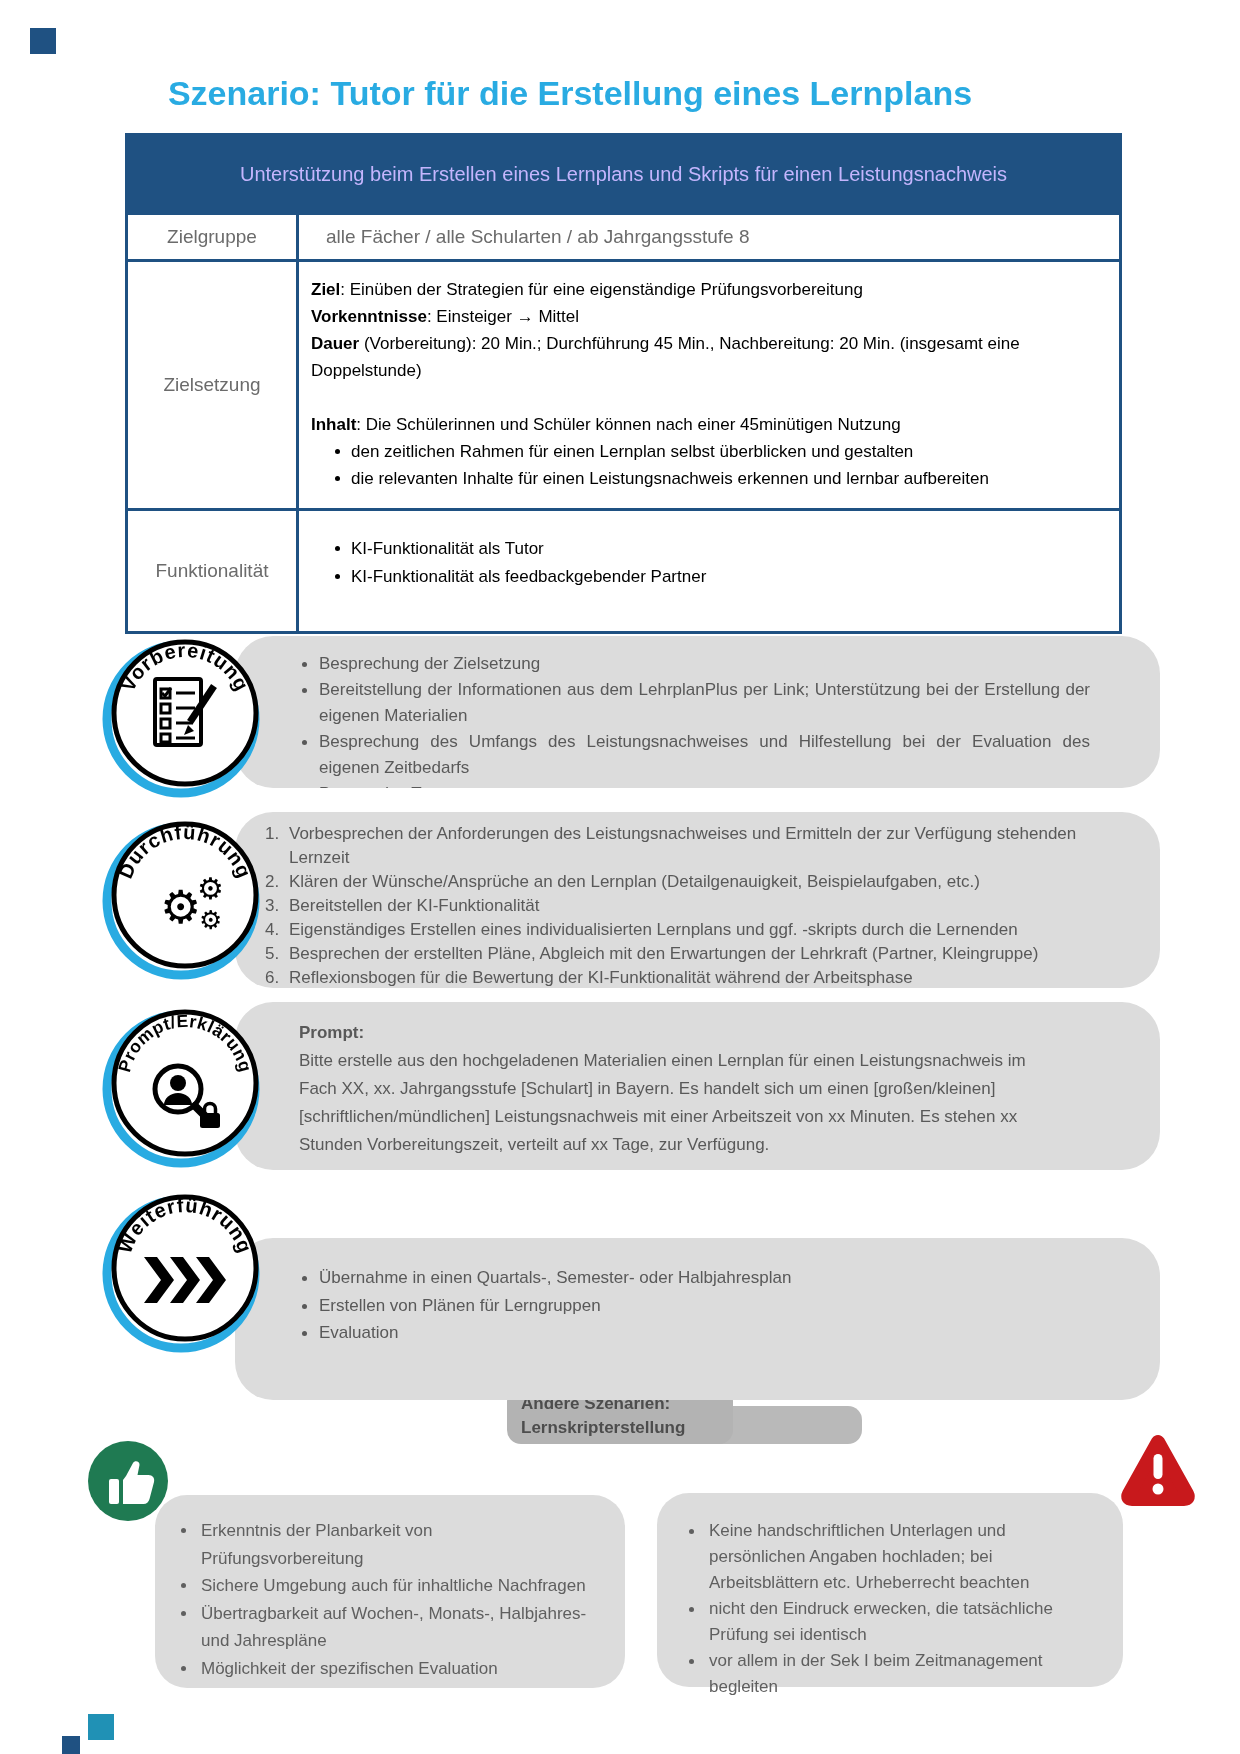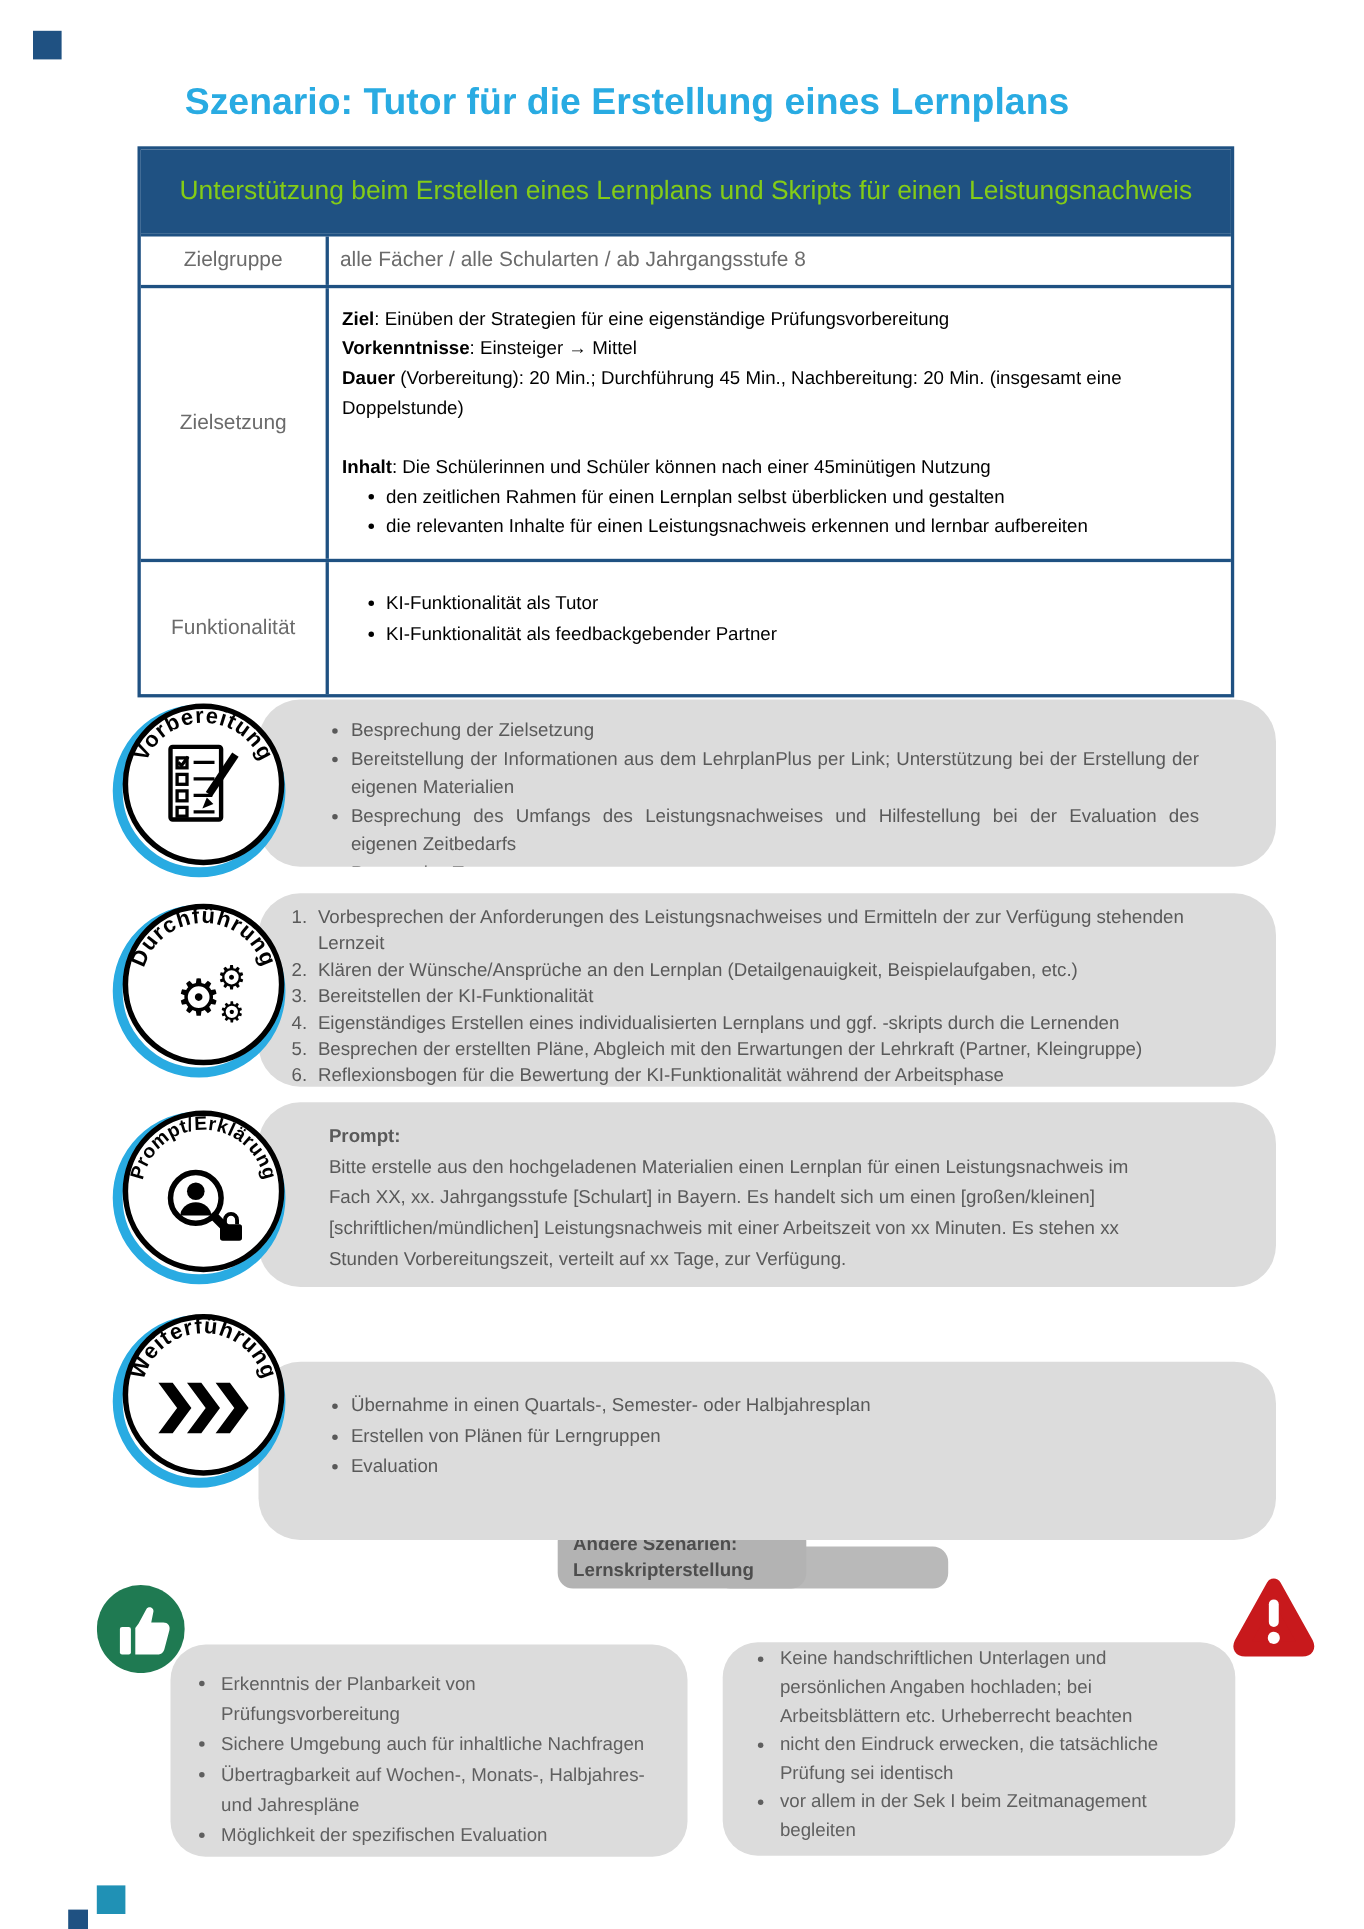--- a/index.html
+++ b/index.html
@@ -11,28 +11,28 @@
   body{font-family:"Liberation Sans", sans-serif;}
   .page{position:relative;width:1240px;height:1754px;overflow:hidden;background:#fff;}
 
   .corner-sq{position:absolute;}
 
   .doc-title{position:absolute;top:74px;left:0;width:1140px;text-align:center;
     font-size:34px;font-weight:bold;color:var(--accent);}
 
   
   .tbl{position:absolute;left:125px;top:133px;width:997px;border:3px solid var(--navy);}
-  .tbl-header{height:76px;background:var(--navy);color:#84cc16;display:flex;align-items:center;
-    justify-content:center;font-size:24px;}
+  .tbl-header{height:76px;background:var(--navy);color:#c4b5fd;display:flex;align-items:center;
+    justify-content:center;font-size:20px;}
   .tbl-row{display:flex;border-top:3px solid var(--navy);}
   .tbl-label{width:171px;flex:0 0 171px;border-right:3px solid var(--navy);display:flex;
     align-items:center;justify-content:center;color:#6b6b6b;font-size:19px;}
   .tbl-value{flex:1;font-size:17px;color:#000;}
   .row-zielgruppe .tbl-value{display:flex;align-items:center;color:#6b6b6b;font-size:19px;
-    padding:8px 10px;min-height:44px;}
+    padding:8px 27px;min-height:44px;}
   .row-zielsetzung .tbl-value{padding:14px 14px 16px 12px;line-height:27px;}
   .row-zielsetzung .rich-line b{font-weight:bold;}
   .block-inhalt{margin-top:27px;}
   ul.dot-list{list-style:none;margin-left:22px;}
   ul.dot-list li{position:relative;padding-left:18px;}
   ul.dot-list li::before{content:"";position:absolute;left:2px;top:11px;width:5px;height:5px;
     border-radius:50%;background:currentColor;}
   .row-funktionalitaet .tbl-value{padding:24px 14px 40px 12px;line-height:28px;min-height:120px;}
 
   
@@ -75,21 +75,21 @@
   .tag-main{position:absolute;left:507px;top:1387px;width:226px;height:57px;background:var(--tag_gray);
     border-radius:14px;padding:5px 0 0 14px;font-size:17px;font-weight:bold;color:#4d4d4d;
     line-height:24px;}
 
   
   .pros-box{position:absolute;left:155px;top:1495px;width:470px;height:193px;background:var(--box_gray);
     border-radius:32px;color:#5f5f5f;}
   .cons-box{position:absolute;left:657px;top:1493px;width:466px;height:194px;background:var(--box_gray);
     border-radius:32px;color:#5f5f5f;}
   .pros-box .g-list{padding:22px 26px 0 14px;line-height:27.5px;}
-  .cons-box .g-list{padding:2px 24px 0 20px;line-height:26px;}
+  .cons-box .g-list{padding:25px 24px 0 20px;line-height:26px;}
   .pros-box .g-list li,.cons-box .g-list li{position:relative;padding-left:32px;}
   .pros-box .g-list li::before,.cons-box .g-list li::before{content:"";position:absolute;left:12px;
     top:11px;width:5px;height:5px;border-radius:50%;background:currentColor;}
 
   .thumb-badge{position:absolute;left:88px;top:1441px;z-index:2;}
   .warn-badge{position:absolute;left:1114px;top:1428px;z-index:2;}
 </style>
 </head>
 <body>
 

